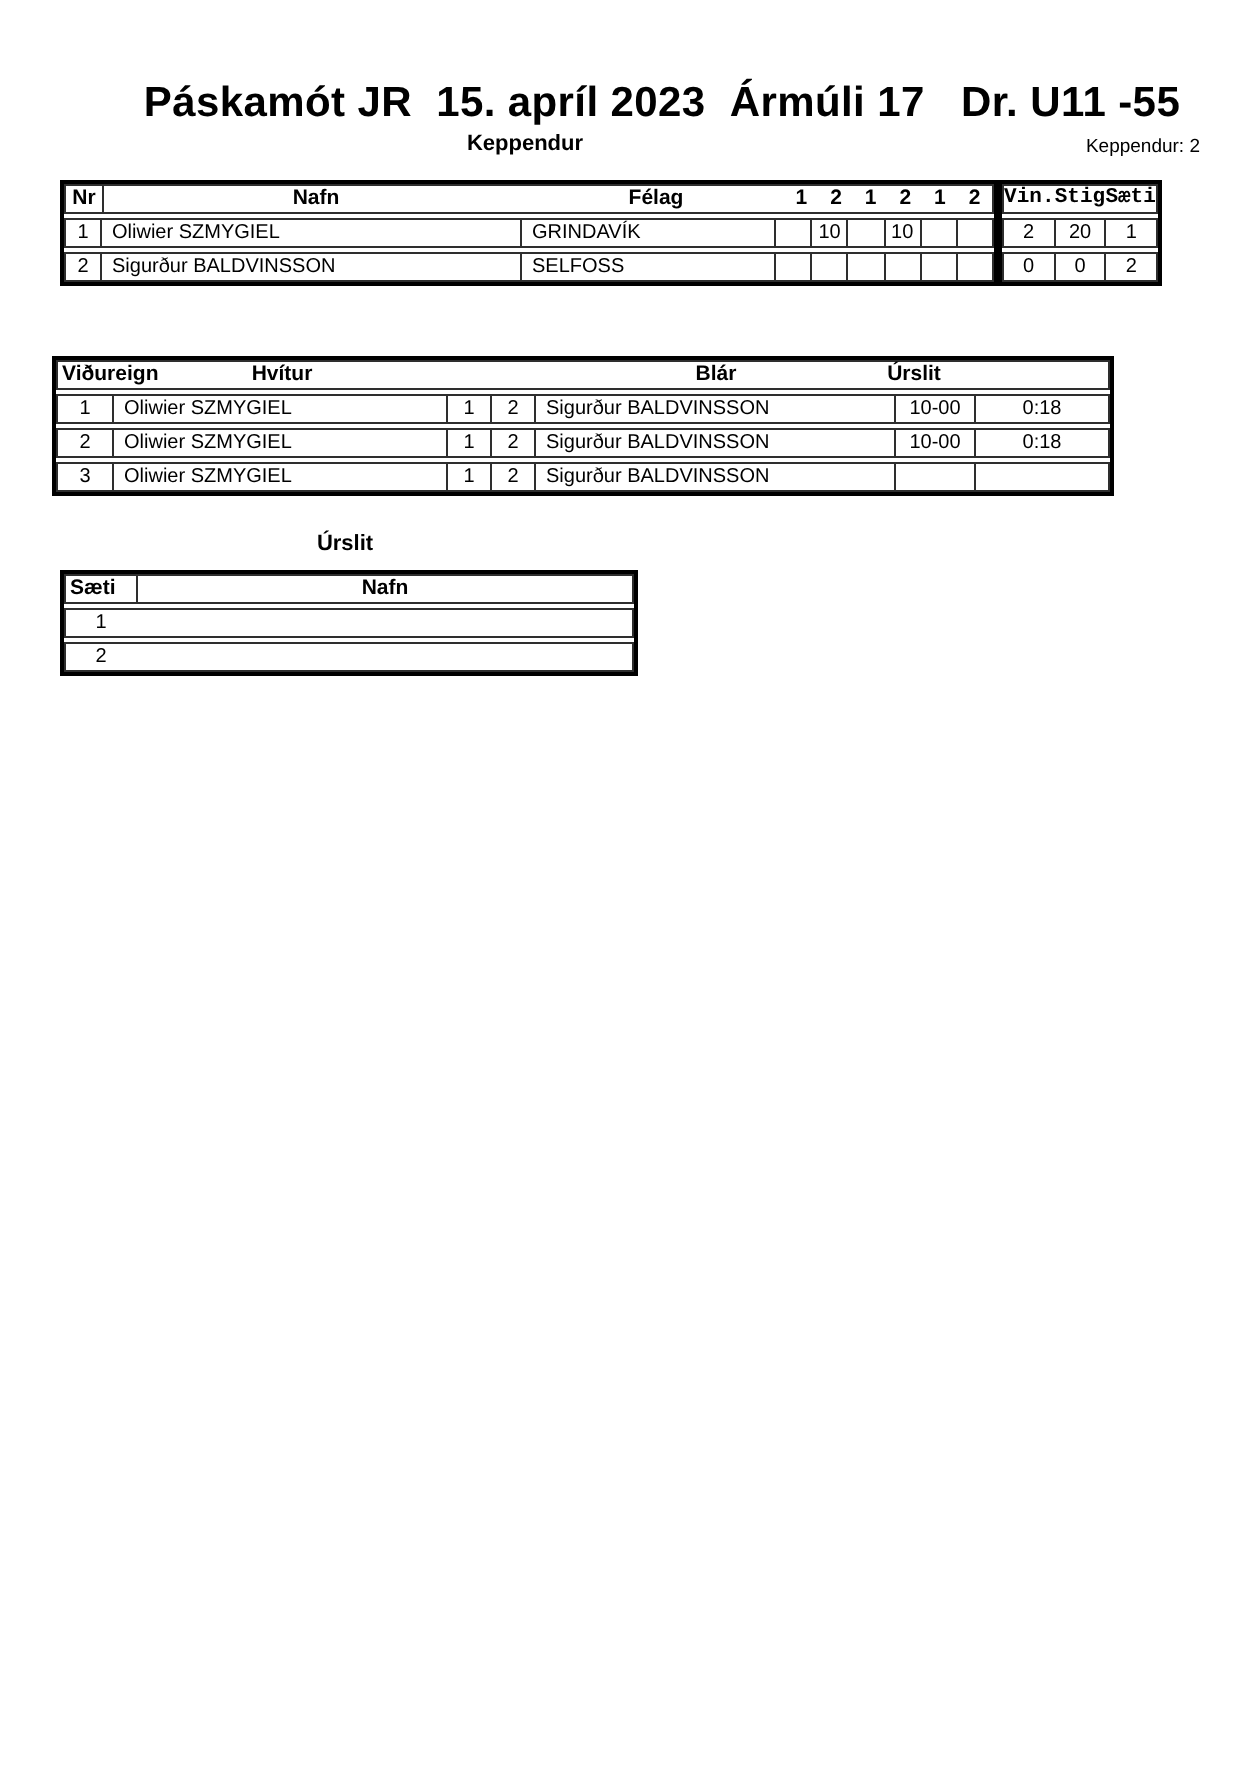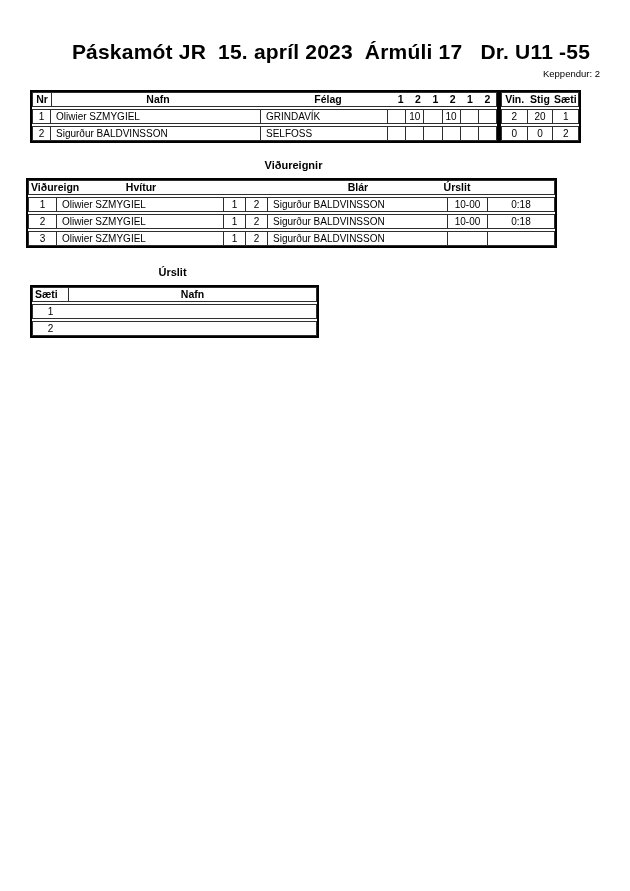--- a/index.html
+++ b/index.html
@@ -38,21 +38,21 @@
   .c-felag{width:127px;}
   .c-r{flex:1;}
   .h-nr{width:19px;justify-content:center;}
   .hgrp{flex:1;display:flex;border-right:none;}
   .h-nafn{width:212px;text-align:center;}
   .h-felag{width:128px;text-align:center;}
   .h-r{flex:1;text-align:center;}
   
   .tbl-stats{width:78px;margin-left:0;}
   .c-v{flex:1;}
-  .h-stats{flex:1;display:flex;border-right:none;}
+  .h-stats{flex:1;display:flex;border-right:none;font-family:Liberation Mono, monospace;}
   .h-stats span{flex:1;text-align:center;}
 
   
   .tbl-t2{top:178px;left:26px;position:absolute;width:527px;}
   .c2-nr{width:28px;}
   .c2-h{width:167px;}
   .c2-a{width:22px;}
   .c2-b{width:22px;}
   .c2-blar{width:180px;}
   .c2-u{width:40px;}
@@ -72,20 +72,21 @@
   .h3-s{width:36px;justify-content:flex-start;padding-left:2px;}
   .h3-n{flex:1;justify-content:center;border-right:none;}
 </style>
 </head>
 <body>
 
 <div class="page">
 
   <div class="title">Páskamót JR  15. apríl 2023  Ármúli 17   Dr. U11 -55</div>
 
+  <div class="sec-title sec-keppendur">Keppendur</div>
   <div class="count">Keppendur: 2</div>
 
   <div class="tblwrap t1wrap">
     <div class="tbl tbl-main">
       <div class="hrow">
         <div class="hcell h-nr">Nr</div>
         <div class="hcell hgrp">
           <span class="h-nafn">Nafn</span>
           <span class="h-felag">Félag</span>
           <span class="h-r">1</span>
@@ -133,21 +134,20 @@
         <div class="cell c-v ctr">1</div>
       </div>
       <div class="row">
         <div class="cell c-v ctr">0</div>
         <div class="cell c-v ctr">0</div>
         <div class="cell c-v ctr">2</div>
       </div>
     </div>
   </div>
 
-  <div class="sec-title sec-vidureignir">Viðureignir</div>
 
   <div class="tbl tbl-t2">
     <div class="hrow">
       <div class="hcell h2-grp">
         <span class="h2-vidureign">Viðureign</span>
         <span class="h2-hvitur">Hvítur</span>
         <span class="h2-blar">Blár</span>
         <span class="h2-urslit">Úrslit</span>
       </div>
     </div>

